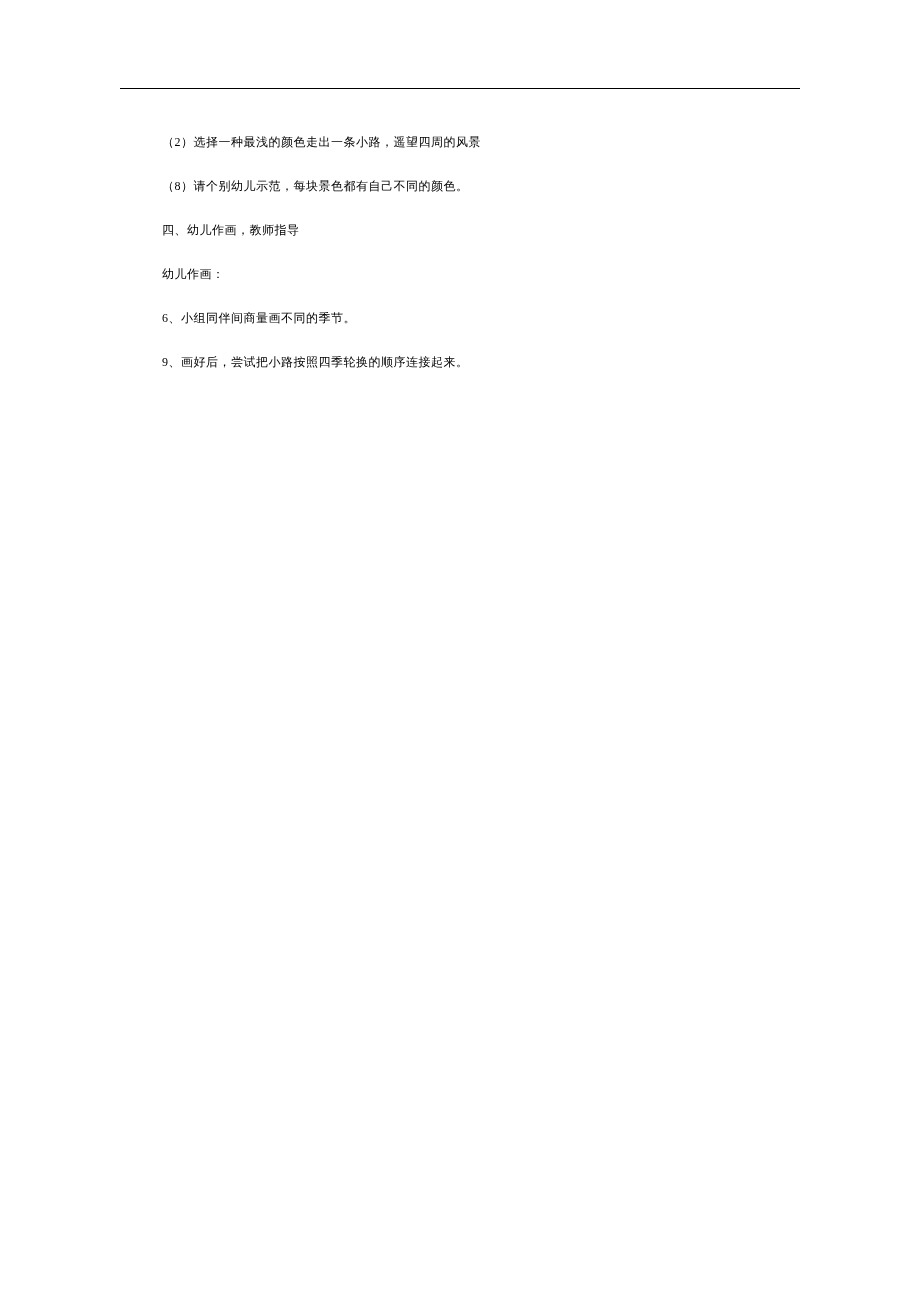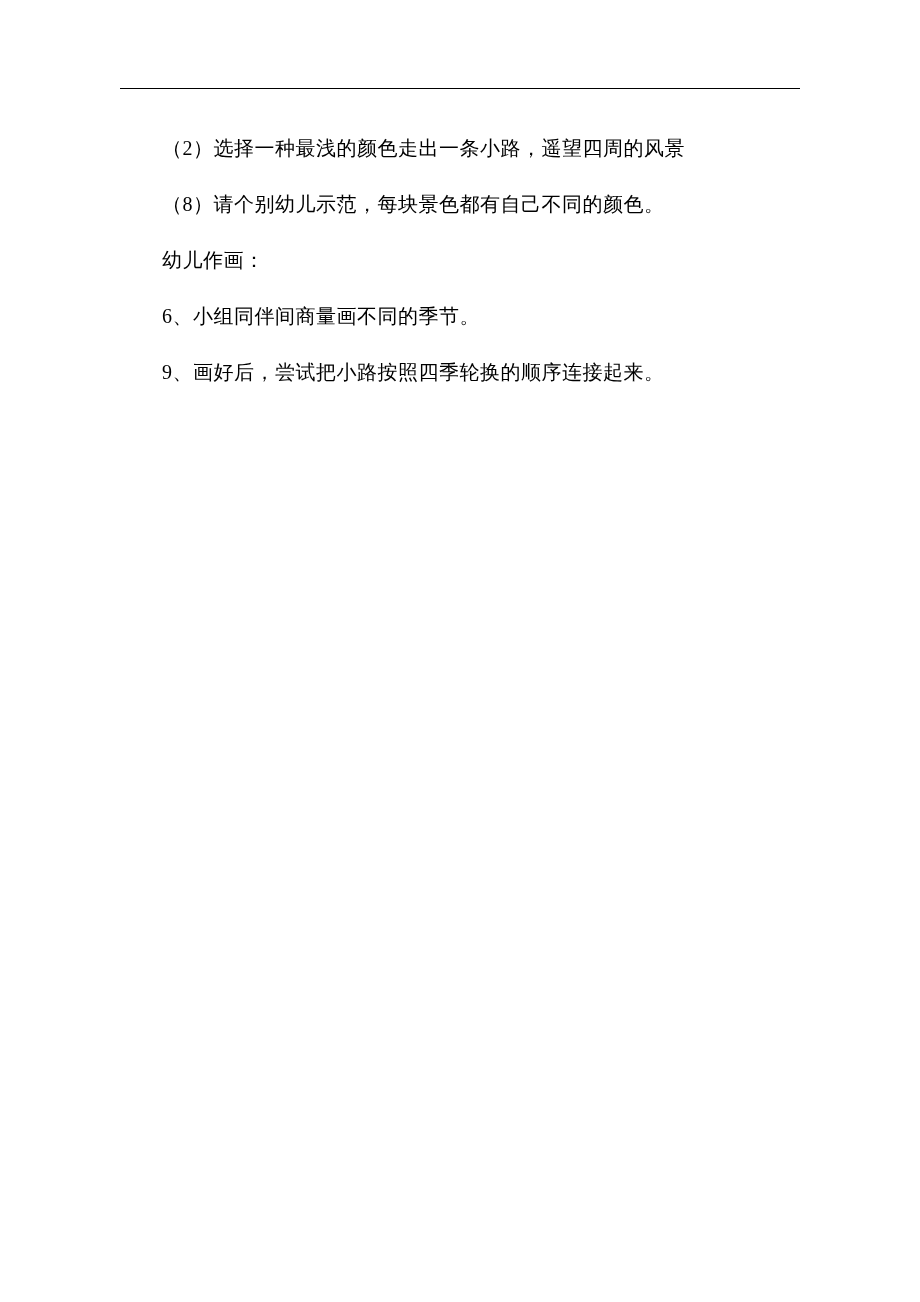--- a/index.html
+++ b/index.html
@@ -15,38 +15,39 @@
       position: relative;
     }
     .page-container {
       padding: 88px 120px 0 120px;
     }
     .divider-line {
       border-top: 1px solid #000;
       margin-bottom: 44px;
     }
     .content-line {
-      font-size: 20px;
+      font-size: 12px;
       color: #000;
       line-height: 1.5;
       margin-bottom: 26px;
       padding-left: 42px;
       letter-spacing: 0.5px;
     }
   </style>
 </head>
 <body>
 
 <div class="page-container">
   <div class="divider-line"></div>
 
   <p class="content-line">（2）选择一种最浅的颜色走出一条小路，遥望四周的风景</p>
 
   <p class="content-line">（8）请个别幼儿示范，每块景色都有自己不同的颜色。</p>
 
+  <p class="content-line">四、幼儿作画，教师指导</p>
 
   <p class="content-line">幼儿作画：</p>
 
   <p class="content-line">6、小组同伴间商量画不同的季节。</p>
 
   <p class="content-line">9、画好后，尝试把小路按照四季轮换的顺序连接起来。</p>
 
 
 </div>
 

